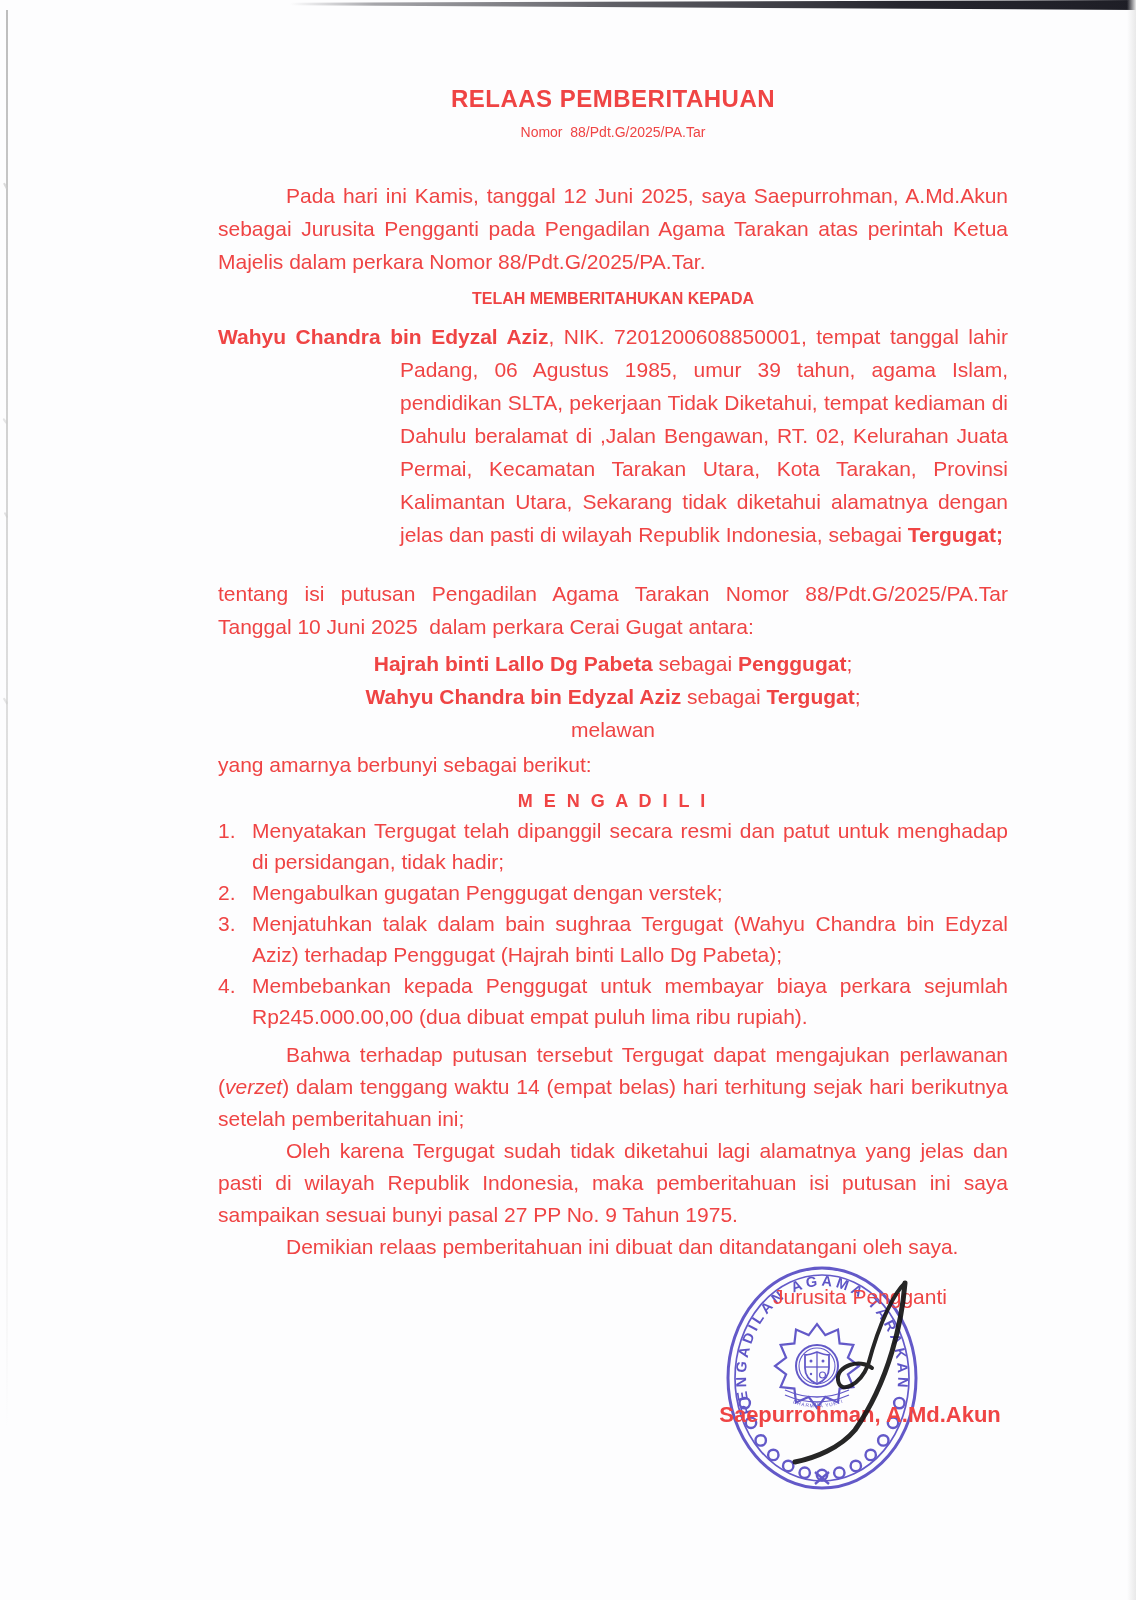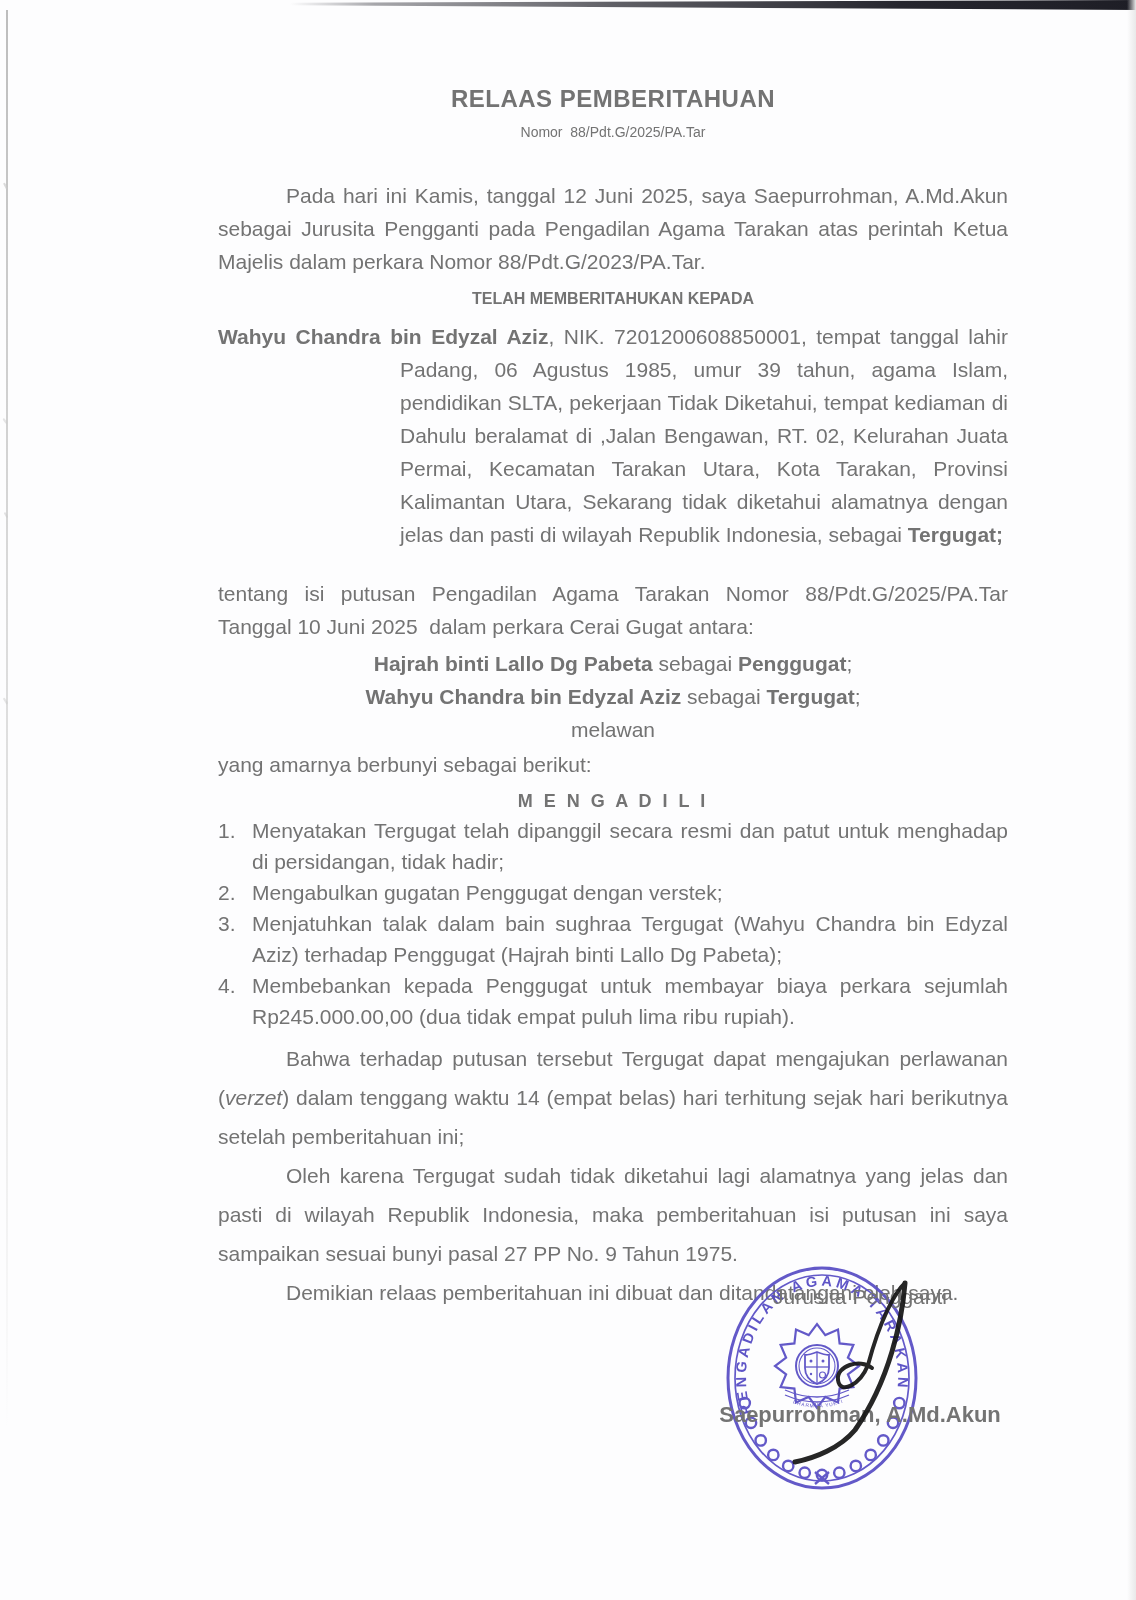--- a/index.html
+++ b/index.html
@@ -2,21 +2,21 @@
 <html><head>
 <meta charset="utf-8">
 <style>
   html,body{margin:0;padding:0;background:#ffffff;}
   .page{
     position:relative;
     width:1136px;height:1600px;
     background:#fdfdfe;
     overflow:hidden;
     font-family:"Liberation Sans","DejaVu Sans",sans-serif;
-    color:#737373;
+    color:#ef4444;
   }
   
   .artifact-topline{
     position:absolute;left:290px;top:0;width:846px;height:10px;
     background:linear-gradient(to right,
       rgba(60,60,68,0) 0%, rgba(60,60,68,.45) 10%,
       rgba(44,44,52,.75) 38%, #26262e 72%, #1e1e26 100%);
     clip-path:polygon(0 28%,100% 0,100% 100%,0 52%);
   }
   .artifact-leftline{
@@ -54,21 +54,21 @@
   .subheading{
     margin:0 0 8px 0;text-align:center;
     font-size:16px;line-height:26px;font-weight:bold;
   }
   .subheading.spaced{letter-spacing:3px;font-size:18px;line-height:27px;margin:0 0 0 0;}
   .center-line{text-align:center;line-height:33px;}
   .center-block{margin:0 0 2px 0;}
   .list{margin:0 0 7px 0;}
   .list-item{position:relative;padding-left:34px;text-align:justify;line-height:31px;}
   .list-num{position:absolute;left:0;top:0;}
-  .closing p{line-height:39px;}
+  .closing p{line-height:32px;}
 
   
   .signature-block{position:absolute;left:695px;top:1256px;width:330px;height:280px;}
   .stamp-svg{position:absolute;left:28px;top:8px;z-index:1;opacity:.95;}
   .sig-role{position:absolute;left:0;top:28px;width:100%;text-align:center;
     font-size:21px;line-height:26px;z-index:2;}
   .sig-name{position:absolute;left:0;top:146px;width:100%;text-align:center;
     font-size:22px;line-height:26px;font-weight:bold;white-space:nowrap;z-index:4;}
   .ink-svg{position:absolute;left:72px;top:18px;z-index:5;}
 </style>
@@ -83,21 +83,21 @@
   <div class="speck s1"></div>
   <div class="speck s2"></div>
   <div class="speck s3"></div>
   <div class="speck s4"></div>
 
   <div class="content">
 
     <h1 class="title">RELAAS PEMBERITAHUAN</h1>
     <div class="nomor">Nomor&nbsp; 88/Pdt.G/2025/PA.Tar</div>
 
-    <p class="par indent mb8">Pada hari ini Kamis, tanggal 12 Juni 2025, saya Saepurrohman, A.Md.Akun sebagai Jurusita Pengganti pada Pengadilan Agama Tarakan atas perintah Ketua Majelis dalam perkara Nomor 88/Pdt.G/2023/PA.Tar.</p>
+    <p class="par indent mb8">Pada hari ini Kamis, tanggal 12 Juni 2025, saya Saepurrohman, A.Md.Akun sebagai Jurusita Pengganti pada Pengadilan Agama Tarakan atas perintah Ketua Majelis dalam perkara Nomor 88/Pdt.G/2025/PA.Tar.</p>
 
     <h2 class="subheading">TELAH MEMBERITAHUKAN KEPADA</h2>
 
     <p class="par hanging mb26"><b>Wahyu Chandra bin Edyzal Aziz</b><span>, NIK. 7201200608850001, tempat tanggal lahir Padang, 06 Agustus 1985, umur 39 tahun, agama Islam, pendidikan SLTA, pekerjaan Tidak Diketahui, tempat kediaman di Dahulu beralamat di ,Jalan Bengawan, RT. 02, Kelurahan Juata Permai, Kecamatan Tarakan Utara, Kota Tarakan, Provinsi Kalimantan Utara, Sekarang tidak diketahui alamatnya dengan jelas dan pasti di wilayah Republik Indonesia, sebagai </span><b>Tergugat;</b></p>
 
     <p class="par mb4">tentang isi putusan Pengadilan Agama Tarakan Nomor 88/Pdt.G/2025/PA.Tar Tanggal 10 Juni 2025&nbsp; dalam perkara Cerai Gugat antara:</p>
 
     <div class="center-block">
       <div class="center-line"><b>Hajrah binti Lallo Dg Pabeta</b><span> sebagai </span><b>Penggugat</b><span>;</span></div>
       <div class="center-line"><b>Wahyu Chandra bin Edyzal Aziz</b><span> sebagai </span><b>Tergugat</b><span>;</span></div>
@@ -105,21 +105,21 @@
     </div>
 
     <p class="par mb7">yang amarnya berbunyi sebagai berikut:</p>
 
     <h2 class="subheading spaced">M E N G A D I L I</h2>
 
     <div class="list">
       <div class="list-item"><span class="list-num">1.</span><span>Menyatakan Tergugat telah dipanggil secara resmi dan patut untuk menghadap di persidangan, tidak hadir;</span></div>
       <div class="list-item"><span class="list-num">2.</span><span>Mengabulkan gugatan Penggugat dengan verstek;</span></div>
       <div class="list-item"><span class="list-num">3.</span><span>Menjatuhkan talak dalam bain sughraa Tergugat (Wahyu Chandra bin Edyzal Aziz) terhadap Penggugat (Hajrah binti Lallo Dg Pabeta);</span></div>
-      <div class="list-item"><span class="list-num">4.</span><span>Membebankan kepada Penggugat untuk membayar biaya perkara sejumlah Rp245.000.00,00 (dua tidak empat puluh lima ribu rupiah).</span></div>
+      <div class="list-item"><span class="list-num">4.</span><span>Membebankan kepada Penggugat untuk membayar biaya perkara sejumlah Rp245.000.00,00 (dua dibuat empat puluh lima ribu rupiah).</span></div>
     </div>
 
     <div class="closing">
       <p class="par indent"><span>Bahwa terhadap putusan tersebut Tergugat dapat mengajukan perlawanan (</span><i>verzet</i><span>) dalam tenggang waktu 14 (empat belas) hari terhitung sejak hari berikutnya setelah pemberitahuan ini;</span></p>
       <p class="par indent">Oleh karena Tergugat sudah tidak diketahui lagi alamatnya yang jelas dan pasti di wilayah Republik Indonesia, maka pemberitahuan isi putusan ini saya sampaikan sesuai bunyi pasal 27 PP No. 9 Tahun 1975.</p>
       <p class="par indent">Demikian relaas pemberitahuan ini dibuat dan ditandatangani oleh saya.</p>
     </div>
 
   </div>
 

